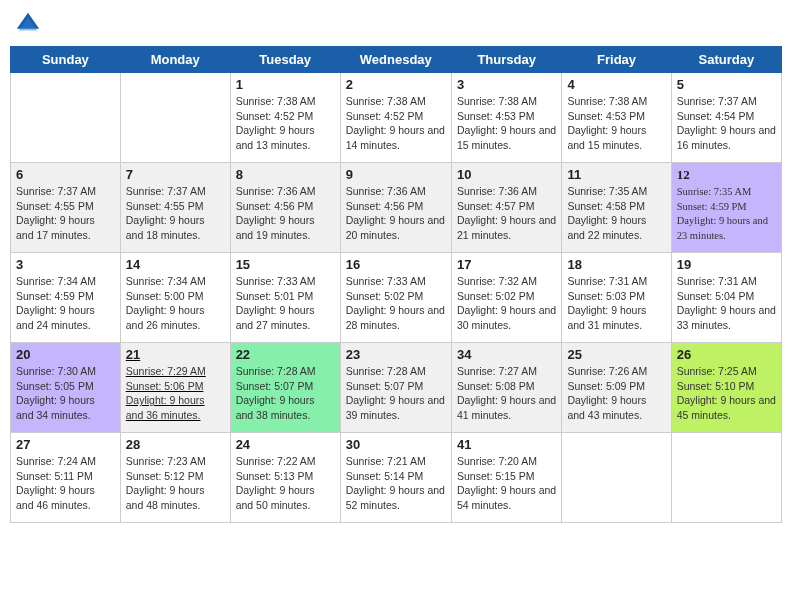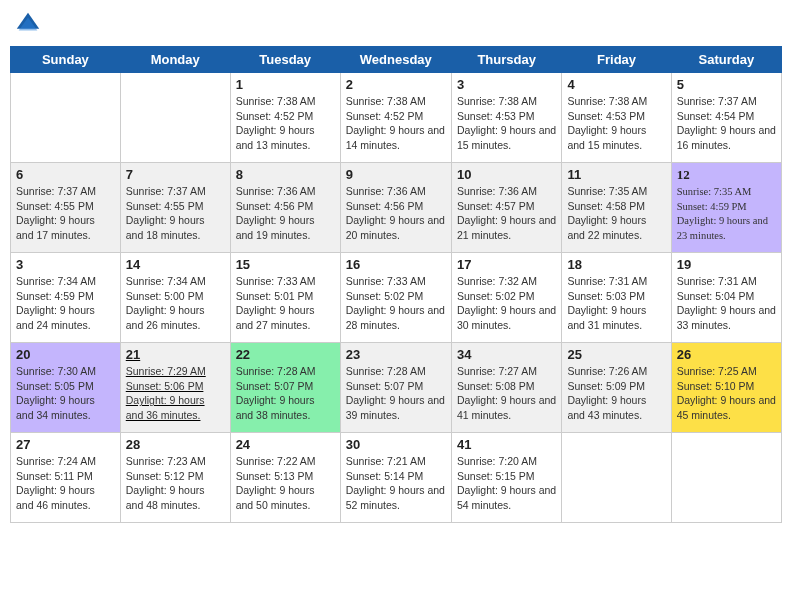--- a/index.html
+++ b/index.html
@@ -231,21 +231,21 @@
           <div class="day-detail">Sunrise: 7:28 AM<br>Sunset: 5:07 PM<br>Daylight: 9 hours and 39 minutes.</div>
         </td>
         <td style="background: rgb(240, 240, 240);">
           <span class="day-num">34</span>
           <div class="day-detail">Sunrise: 7:27 AM<br>Sunset: 5:08 PM<br>Daylight: 9 hours and 41 minutes.</div>
         </td>
         <td style="background: rgb(240, 240, 240);">
           <span class="day-num">25</span>
           <div class="day-detail">Sunrise: 7:26 AM<br>Sunset: 5:09 PM<br>Daylight: 9 hours and 43 minutes.</div>
         </td>
-        <td style="background: #fde047;">
+        <td style="background: #bef264;">
           <span class="day-num">26</span>
           <div class="day-detail">Sunrise: 7:25 AM<br>Sunset: 5:10 PM<br>Daylight: 9 hours and 45 minutes.</div>
         </td>
       </tr>
       <tr class="week-row">
         <td>
           <span class="day-num">27</span>
           <div class="day-detail">Sunrise: 7:24 AM<br>Sunset: 5:11 PM<br>Daylight: 9 hours and 46 minutes.</div>
         </td>
         <td>

